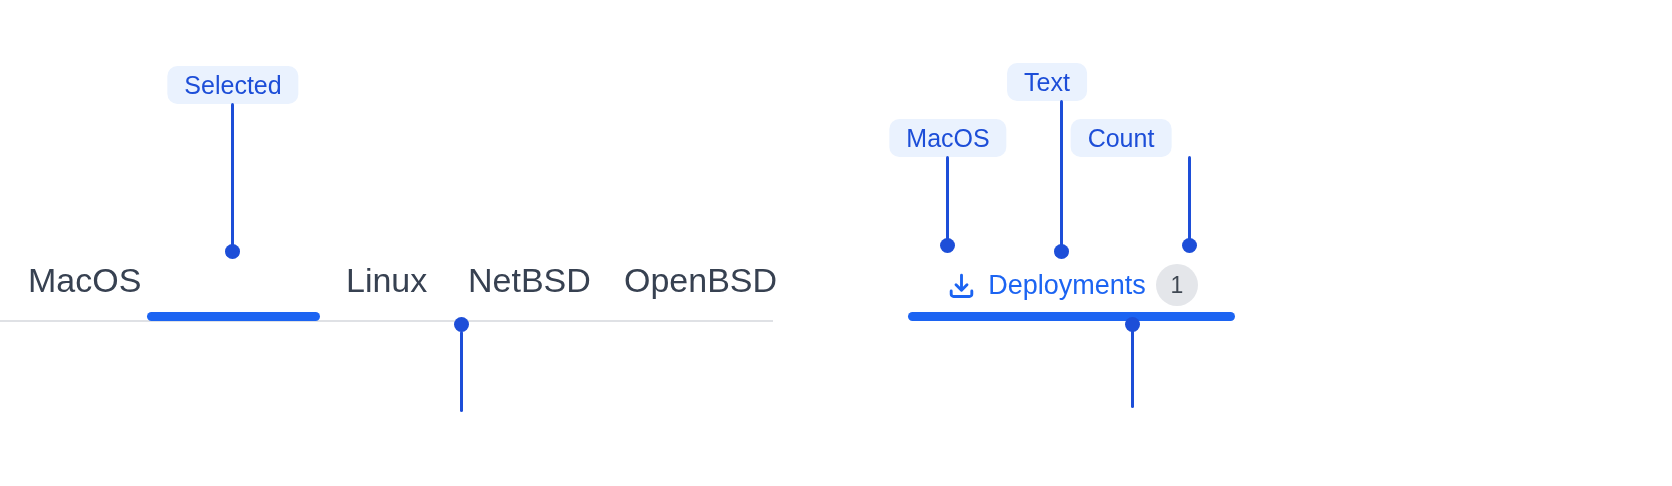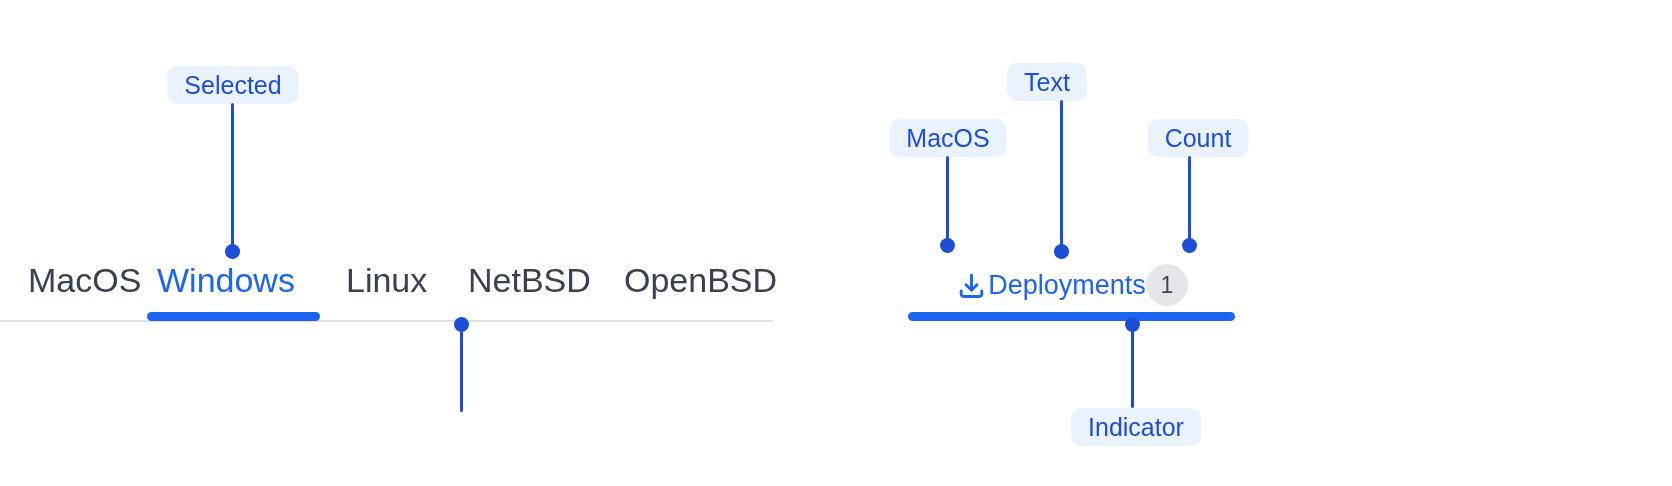--- a/index.html
+++ b/index.html
@@ -26,21 +26,21 @@
   .indicator {
     position: absolute; height: 9px; border-radius: 5px;
     background: var(--accent, #1c64f2);
   }
   .ind-left  { left: 147px; top: 312px; width: 173px; }
   .ind-right { left: 908px; top: 312px; width: 327px; }
 
   
   .deploy {
     position: absolute; left: 908px; top: 260px; width: 327px; height: 50px;
-    display: flex; align-items: center; justify-content: center; gap: 0;
+    display: flex; align-items: center; justify-content: center; gap: 10px;
     cursor: pointer;
   }
   .deploy .dl-icon { width: 33px; height: 33px; color: var(--accent, #1c64f2); display: inline-flex; }
   .deploy .dl-icon svg { width: 100%; height: 100%; }
   .deploy .deploy-label {
     font-size: 27px; font-weight: 500; color: var(--accent, #1c64f2); white-space: nowrap;
   }
   .badge {
     width: 42px; height: 42px; border-radius: 50%;
     background: var(--badge-bg, #e4e6ea); color: var(--badge-text, #3f4752);
@@ -67,21 +67,20 @@
   }
 </style>
 </head>
 <body>
 
 <div class="canvas">
 
   <div class="divider"></div>
 
   <span class="tab" style="left:28px">MacOS</span>
-  <span class="tab selected" style="left:157px">Windows</span>
   <span class="tab" style="left:346px">Linux</span>
   <span class="tab" style="left:624px">OpenBSD</span>
   <span class="tab" style="left:468px">NetBSD</span>
 
   <div class="indicator ind-left"></div>
 
   <div class="deploy">
     <span class="dl-icon">
       <svg viewBox="0 0 24 24" fill="none" stroke="currentColor" stroke-width="2.1" stroke-linecap="round" stroke-linejoin="round">
         <path d="M12 4.5v10.5"></path>
@@ -102,21 +101,20 @@
   <div class="adot" style="left:454px; top:317px"></div>
 
   <div class="pill" style="left:948px; top:119px">MacOS</div>
   <div class="aline" style="left:946px; top:156px; height:84px"></div>
   <div class="adot" style="left:940px; top:238px"></div>
 
   <div class="pill" style="left:1047px; top:63px">Text</div>
   <div class="aline" style="left:1060px; top:100px; height:146px"></div>
   <div class="adot" style="left:1054px; top:244px"></div>
 
-  <div class="pill" style="left:1198px; top:119px">Count</div>
+  <div class="pill" style="left:1121px; top:119px">Count</div>
   <div class="aline" style="left:1188px; top:156px; height:84px"></div>
   <div class="adot" style="left:1182px; top:238px"></div>
 
-  <div class="pill" style="left:1136px; top:408px">Indicator</div>
   <div class="aline" style="left:1131px; top:330px; height:78px"></div>
   <div class="adot" style="left:1125px; top:317px"></div>
 
 </div>
 
 </body></html>

